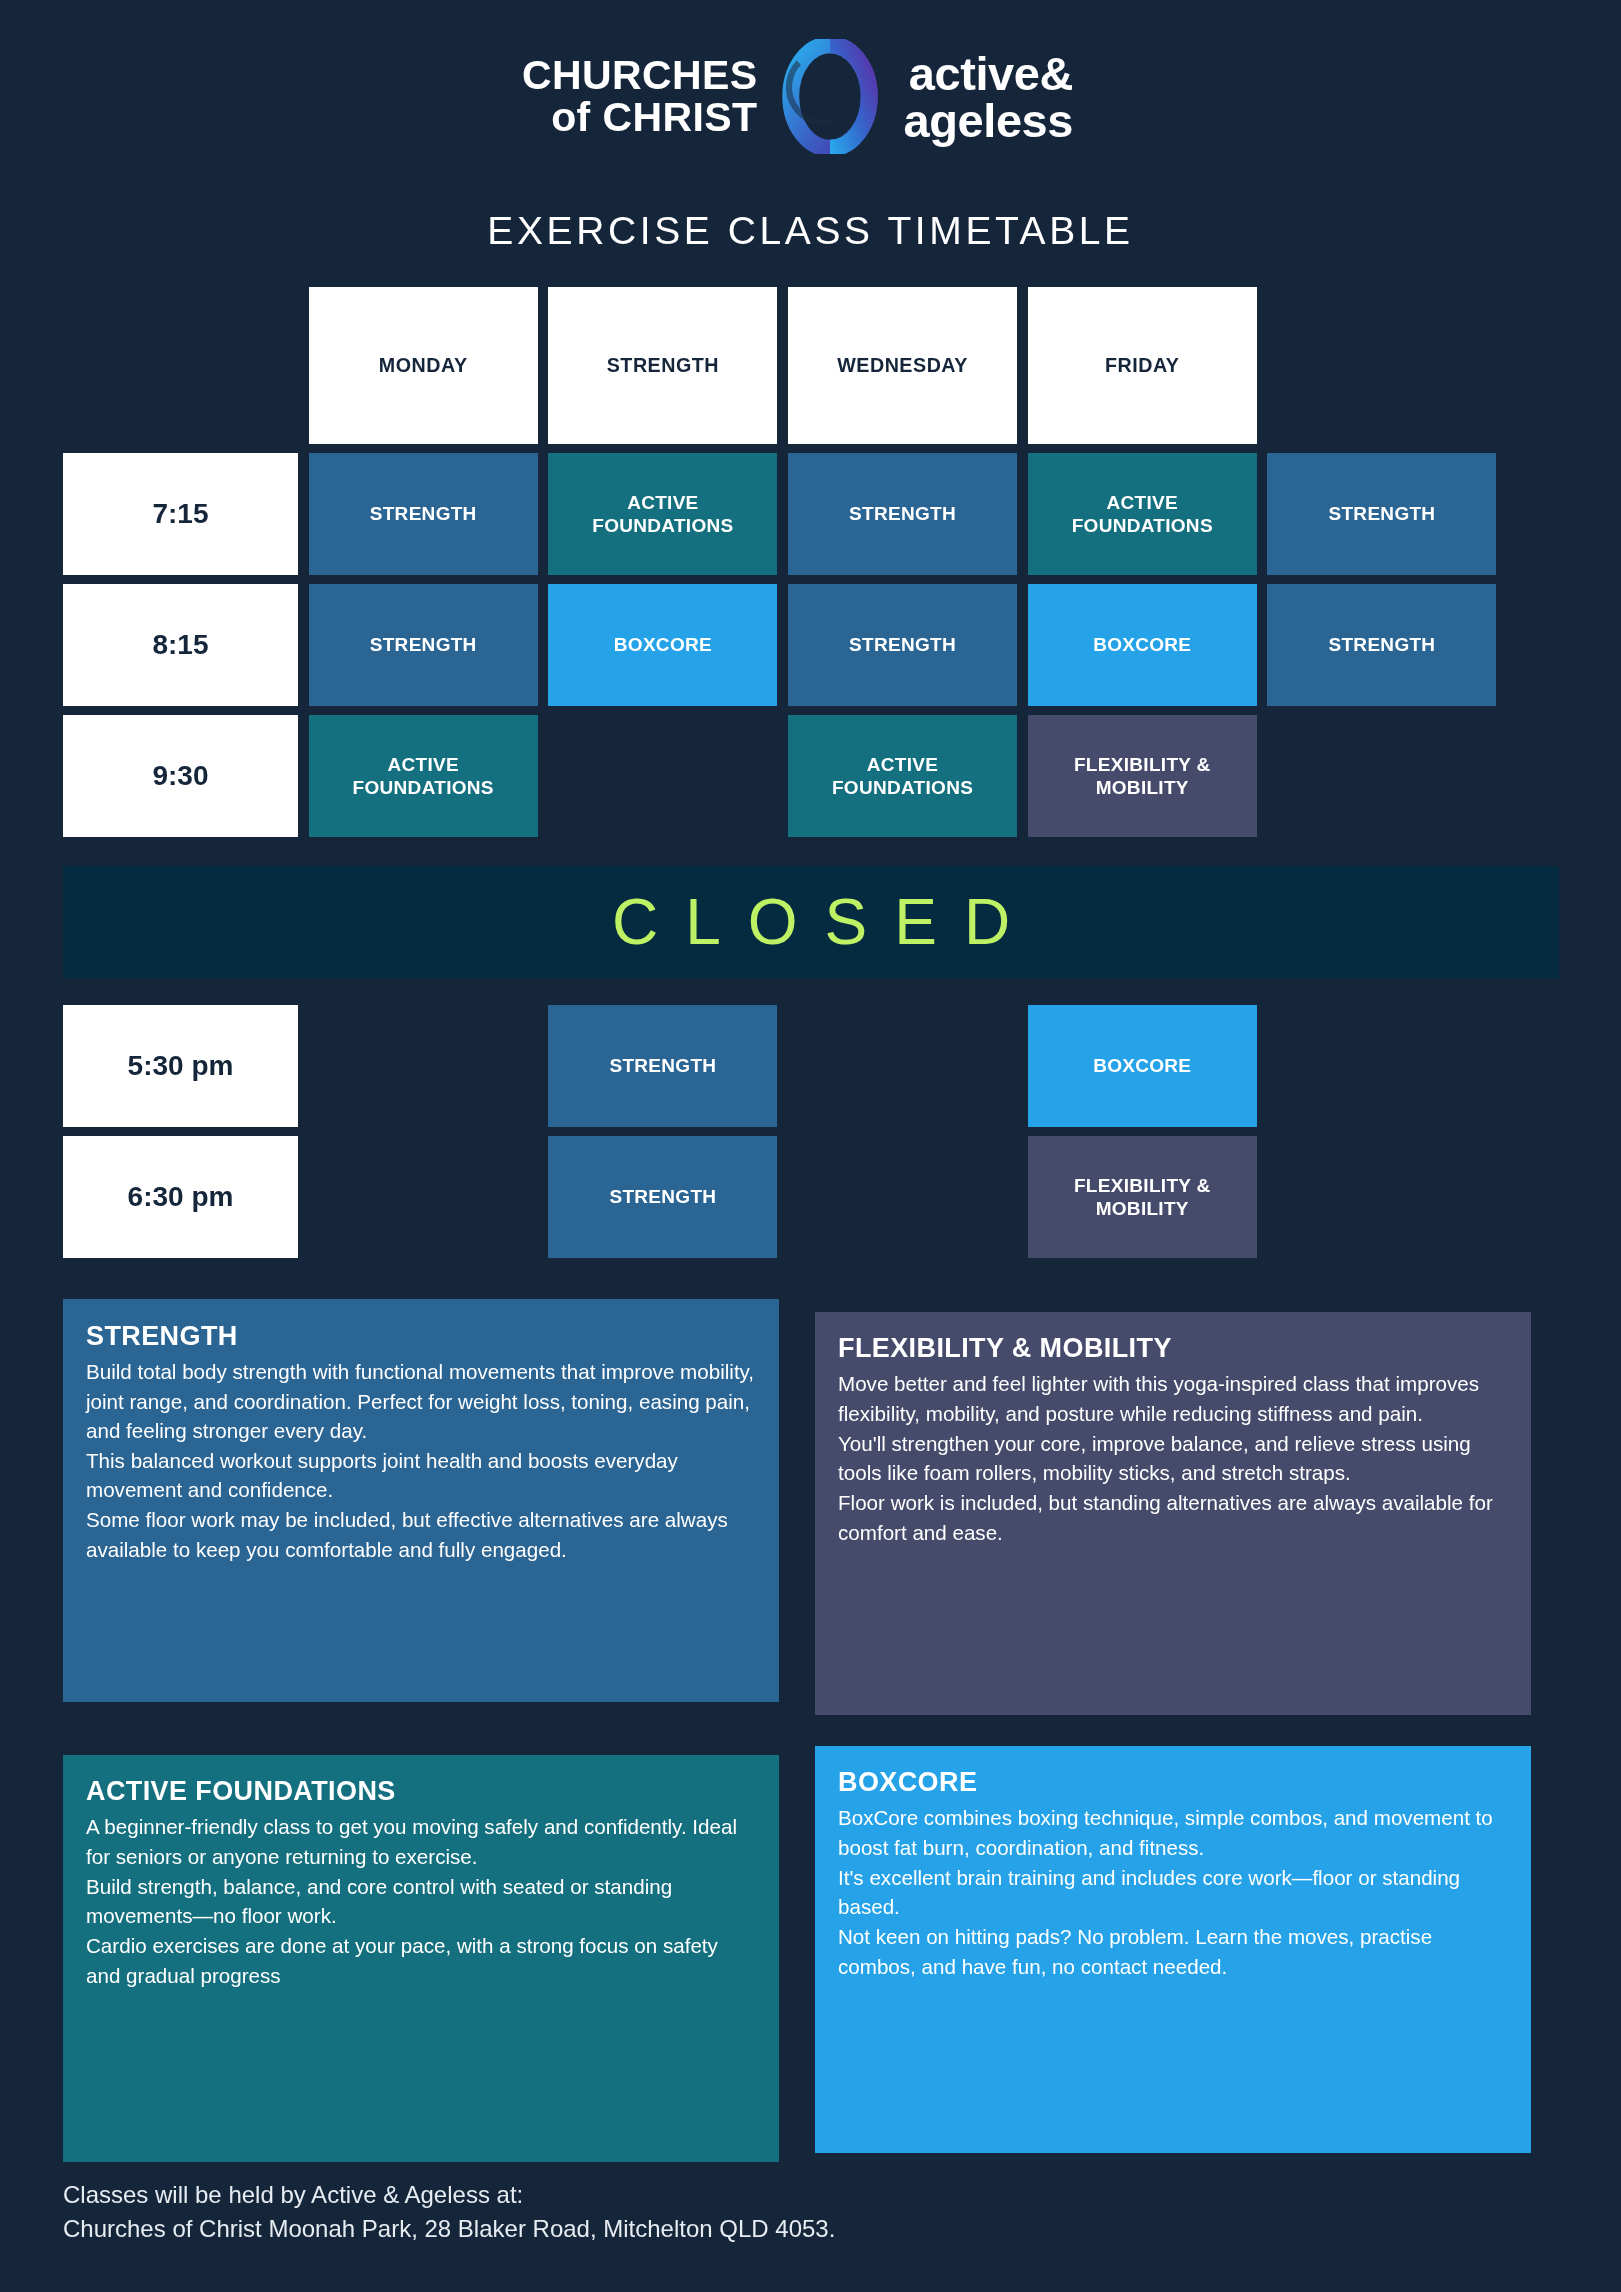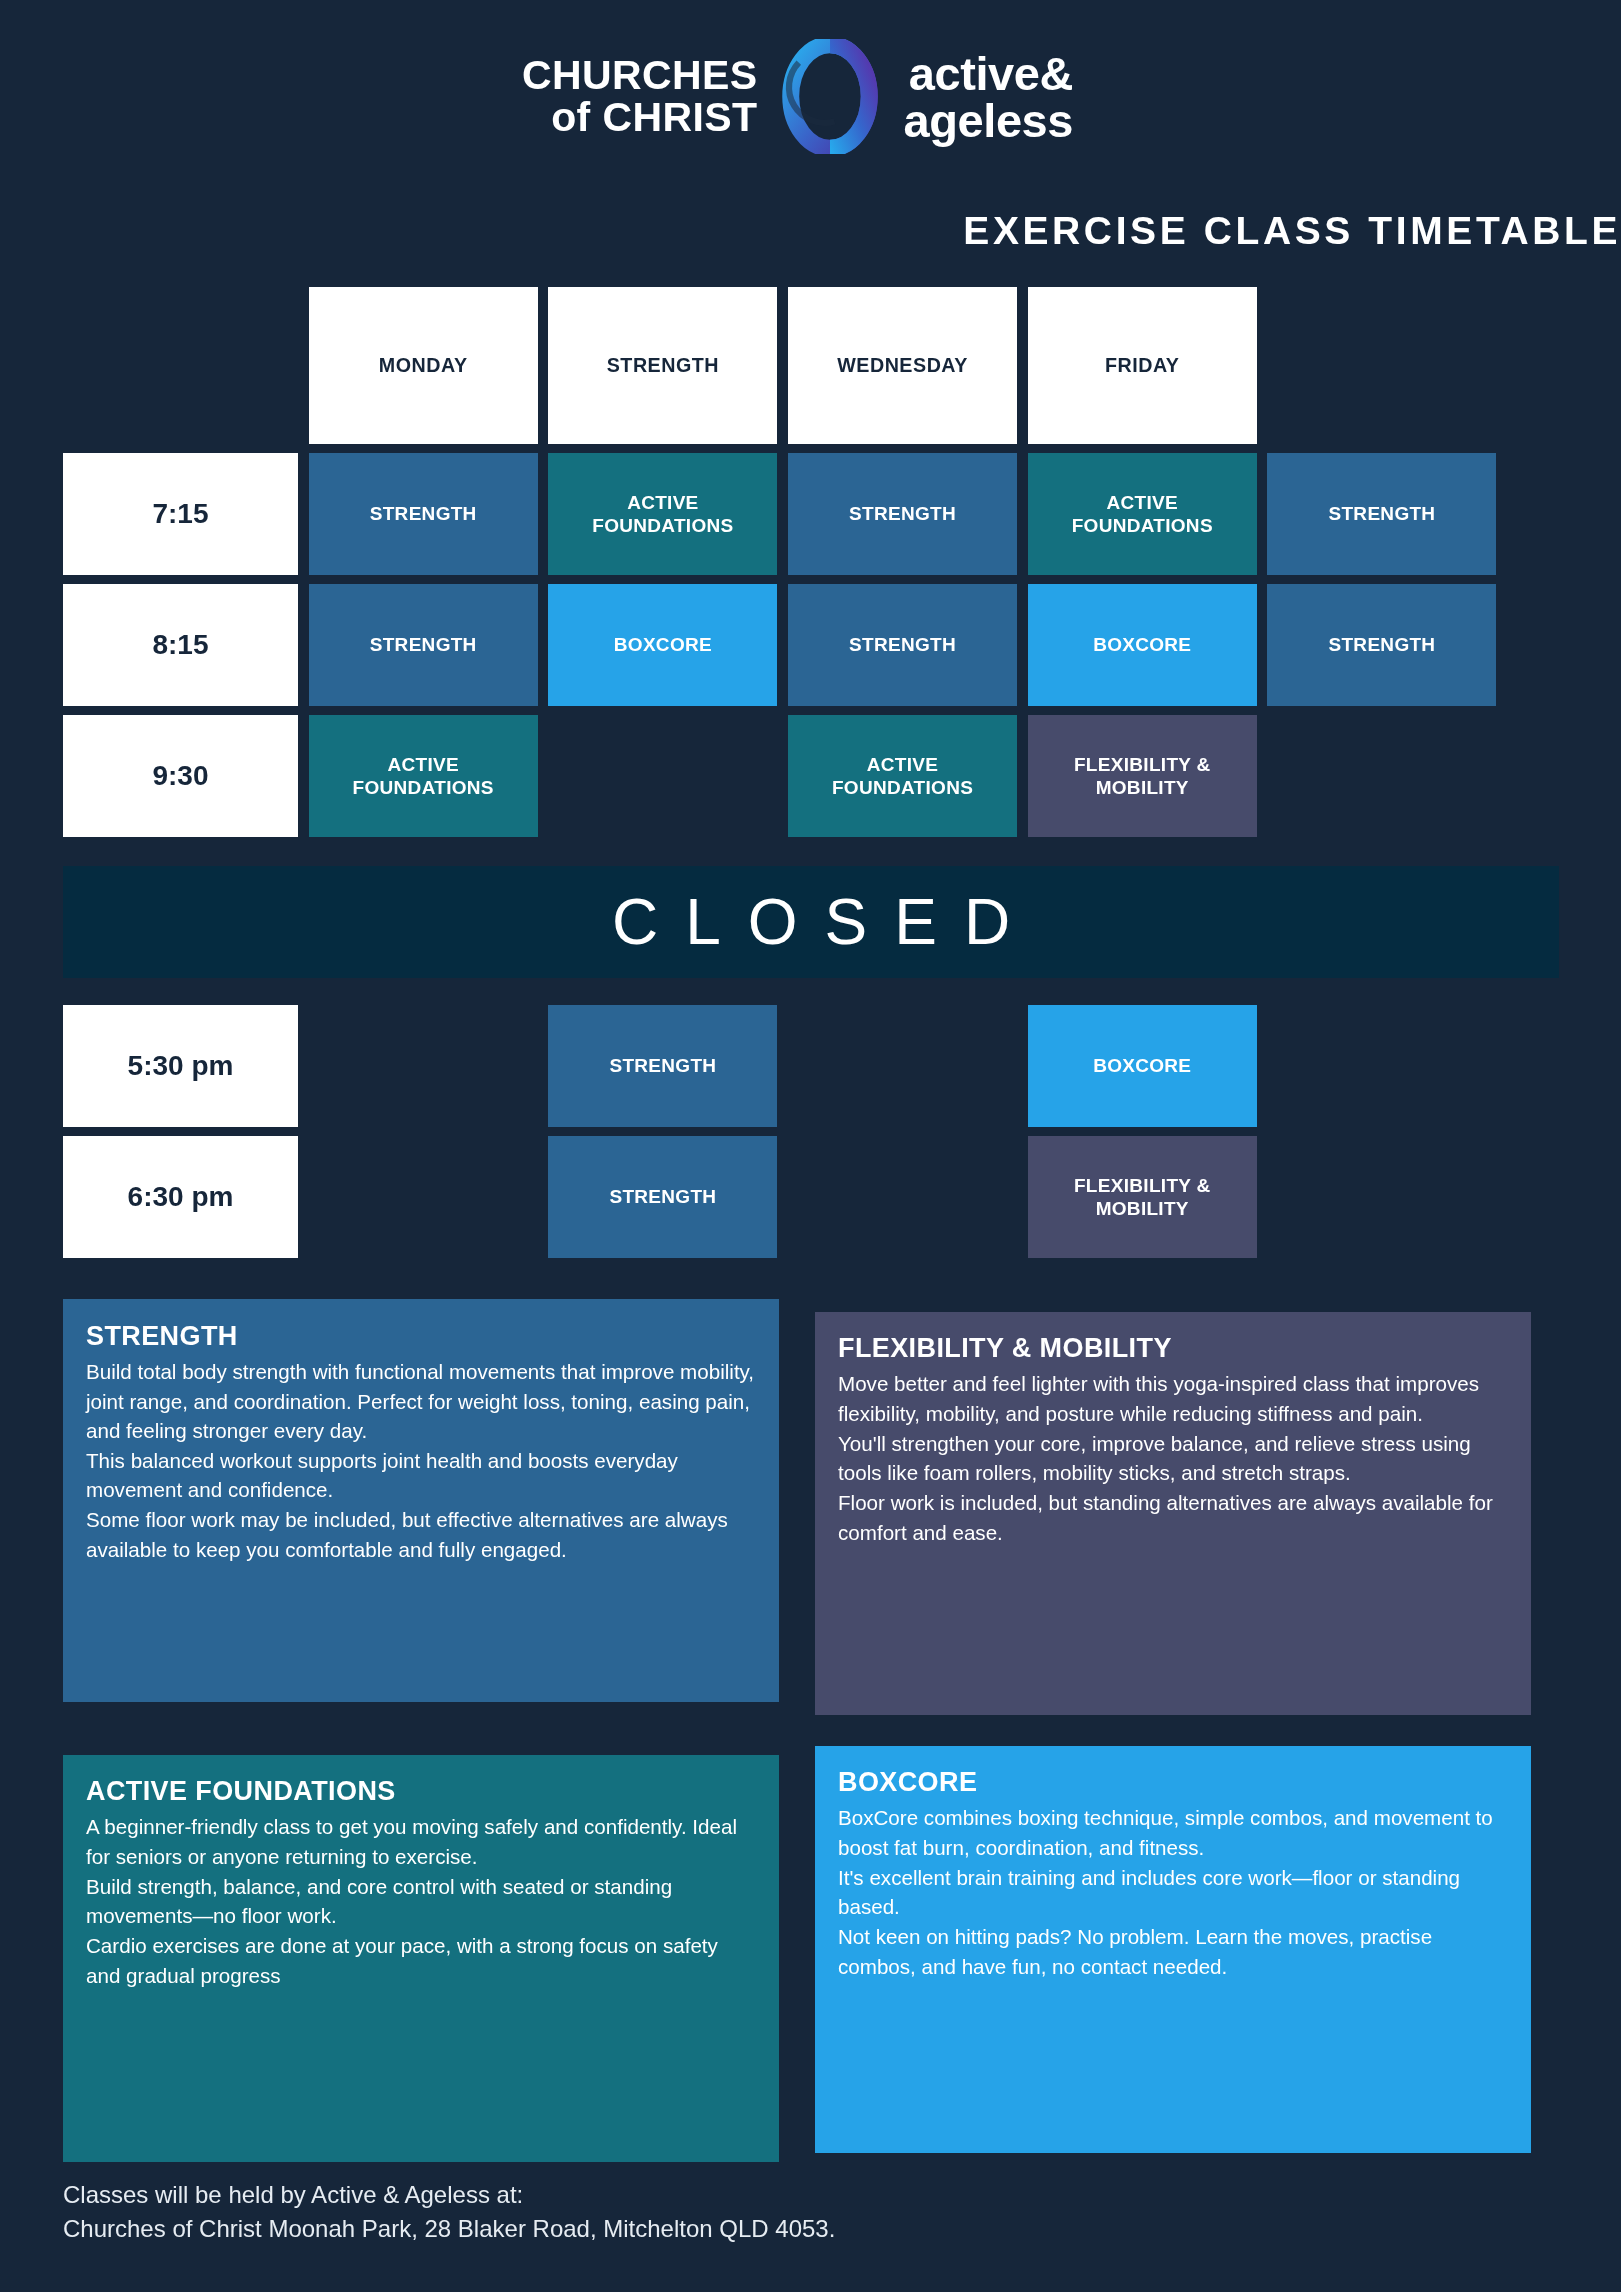--- a/index.html
+++ b/index.html
@@ -54,24 +54,24 @@
     letter-spacing: -0.4px;
   }
   .logo-r1 { font-size: 47px; text-align: right; }
   .logo-r2 { font-size: 47px; }
 
   .timetable-title {
     position: absolute;
     top: 209px;
     left: 0;
     width: 1621px;
-    text-align: right;
+    text-align: center;
     color: #ffffff;
     font-size: 39px;
-    font-weight: 700;
+    font-weight: 400;
     letter-spacing: 3.6px;
   }
 
   
   .grid {
     position: absolute;
     left: 63px;
     top: 287px;
     width: 1496px;
   }
@@ -139,21 +139,21 @@
   .closed-banner {
     position: absolute;
     left: 63px;
     top: 866px;
     width: 1496px;
     height: 112px;
     background: #052b40;
     display: flex;
     align-items: center;
     justify-content: center;
-    color: #ffffff;
+    color: #bef264;
     font-size: 64px;
     font-weight: 400;
     letter-spacing: 27px;
     text-indent: 27px;
   }
 
   .grid-evening {
     position: absolute;
     left: 63px;
     top: 1005px;

